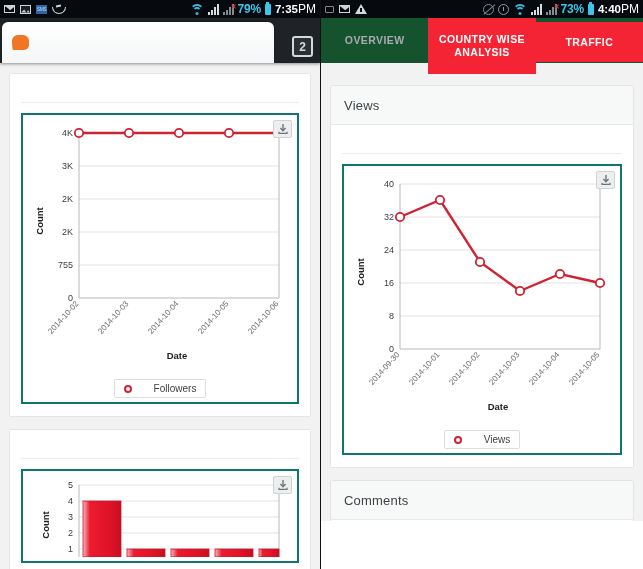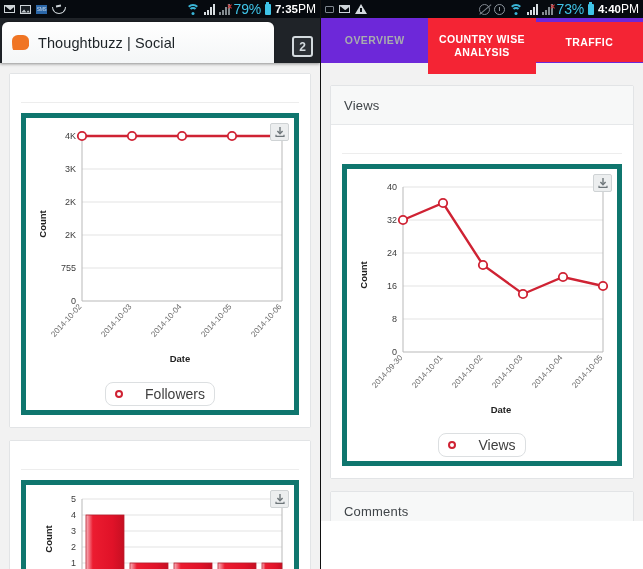--- a/index.html
+++ b/index.html
@@ -16,21 +16,21 @@
 
   
   .statusbar {
     height: 18px; background: #060a0f; color: #e8f4f8;
     display: flex; align-items: center; padding: 0 4px;
     font-size: 10px; position: relative; z-index: 40;
   }
   .sb-left { display: flex; align-items: center; gap: 5px; }
   .sb-right { margin-left: auto; display: flex; align-items: center; gap: 4px; }
   .sb-ic { display: inline-block; opacity: .92; line-height: 1; }
-  .sb-pct { color: #3fc4e8; font-size: 14px; font-weight: normal; letter-spacing: -.2px; }
+  .sb-pct { color: #3fc4e8; font-size: 12px; font-weight: bold; letter-spacing: -.2px; }
   .sb-time { color: #ffffff; font-size: 11.5px; font-weight: bold; }
   .sb-time .ampm { font-size: 12px; font-weight: normal; }
   .batt {
     width: 6px; height: 11px; background: #3fc4e8; position: relative; border-radius: 1px;
   }
   .batt:before {
     content:""; position:absolute; top:-2px; left:1.5px; width:3px; height:2px; background:#3fc4e8;
   }
   .sim-ico { width: 9px; height: 7px; border: 1.3px solid #8a9199; border-radius: 1px; display:inline-block; }
   .mail-ico { width: 11px; height: 8px; border: 1.3px solid #dfe6ea; display: inline-block; position: relative; }
@@ -96,21 +96,21 @@
   .tab-counter {
     margin-left: auto; margin-right: 7px; margin-bottom: 6px;
     width: 21px; height: 21px; border: 2px solid #d3dade; border-radius: 3px;
     color: #d3dade; font-size: 12px; font-weight: bold;
     display: flex; align-items: center; justify-content: center;
     background: #2b3035;
     flex: 0 0 auto;
   }
 
   
-  .apptabs { display:flex; height:45px; background:#6d28d9; position:relative; z-index:30;}
+  .apptabs { display:flex; height:45px; background:#14532d; position:relative; z-index:30;}
   .apptab {
     flex:1; display:flex; align-items:center; justify-content:center; text-align:center;
     font-size: 10.5px; font-weight: bold; letter-spacing: .4px; line-height: 13px;
     color:#a8acae; padding: 0 3px;
   }
   .apptab.active-tall { background:#f42434; color:#ffffff; height: 57px; margin-top:-1px; }
   .apptab.active-short { background:#f42434; color:#ffffff; height: 40px; align-self:flex-start; margin-top:4px; }
 
   
   .body-scroll { padding: 10px 9px 0 9px; }
@@ -121,21 +121,21 @@
   .card-head {
     padding: 12px 13px 11px 13px;
     background: #f7f8f8;
     border-bottom: 1px solid #e6e8ea;
   }
   .card-title { font-size: 13px; color: #3f4448; letter-spacing:.2px; }
   .card-body { padding: 10px 11px 12px 11px; background:#fff; }
   .card-divider { height:1px; background:#ededed; margin: 18px 0 10px 0; }
 
   .chart-frame {
-    border: 5px solid #0f766e; background:#fff; position: relative;
+    border: 2px solid #0f766e; background:#fff; position: relative;
     padding: 6px 4px 4px 4px;
   }
   .dl-btn {
     position:absolute; top:5px; right:5px; width:19px; height:18px;
     background:#eceeef; border:1px solid #cfd3d5; border-radius:2px;
     display:flex; align-items:center; justify-content:center;
   }
 
   svg { display:block; }
   .lbl { font-family:"Liberation Sans", sans-serif; fill:#6d6d6d; font-size:8px; }
@@ -143,23 +143,23 @@
   .axisname { font-family:"Liberation Sans", sans-serif; fill:#222; font-size:9.5px; font-weight:bold;}
   .grid { stroke:#e3e3e3; stroke-width:1; }
   .axisline { stroke:#b9b9b9; stroke-width:1; }
   .series { fill:none; stroke:#cf2233; stroke-width:2.4; }
   .marker { fill:#ffffff; stroke:#cf2233; stroke-width:1.8; }
 
   .legend {
     display:flex; justify-content:center; margin-top: 8px;
   }
   .legend-box {
-    border:1px solid #dcdfe1; background:#fff; border-radius:8px;
+    border:1px solid #dcdfe1; background:#fff; border-radius:2px;
     padding: 3px 9px; display:flex; align-items:center; gap:22px;
-    font-size: 14px; color:#3e3e3e;
+    font-size: 10px; color:#3e3e3e;
   }
   .legend-mark {
     width:8px;height:8px;border:2px solid #cf2233;border-radius:50%;
     display:inline-block; background:#fff;
   }
   .bar { fill: url(#bargrad); stroke:#b81d2c; stroke-width:.8; }
 </style>
 </head>
 <body>
 
@@ -196,21 +196,20 @@
         <span class="sb-pct">79%</span>
         <span class="batt"></span>
         <span class="sb-time"><span>7:35</span><span class="ampm">PM</span></span>
       </div>
     </div>
 
     <div class="chrome">
       <div class="tabstrip">
         <div class="tab">
           <span class="tab-fav"></span>
-          <span class="tab-title">Thoughtbuzz | Social</span>
         </div>
         <div class="tab-counter">2</div>
       </div>
     </div>
 
     <div class="body-scroll">
 
       <div class="card">
         <div class="card-body">
           <div class="card-divider"></div>

